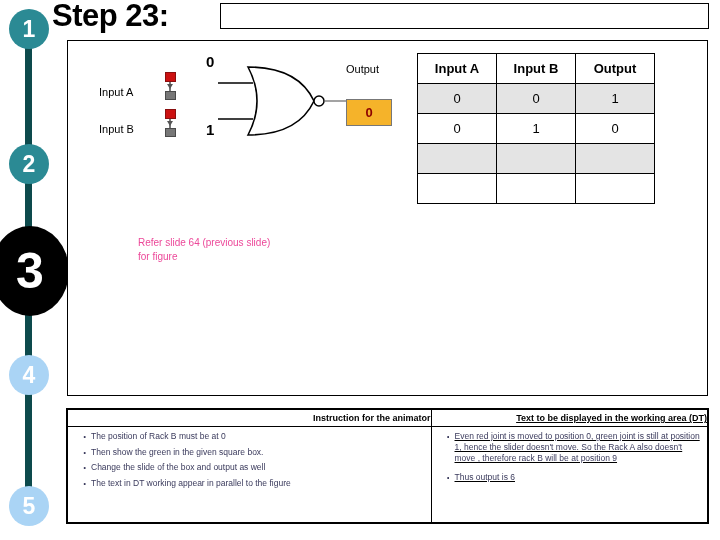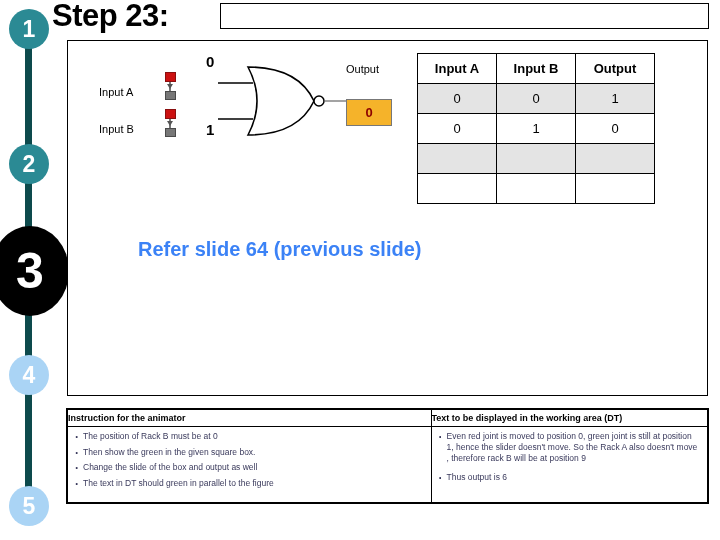--- a/index.html
+++ b/index.html
@@ -117,39 +117,39 @@
     text-align: center; vertical-align: middle;
     font-size: 13px;
   }
   .truth-table th { font-weight: bold; background: #fff; }
   .truth-table td { font-weight: normal; }
   .row-alt td { background: #e4e4e4; }
 
   
   .refer-note {
     position: absolute; left: 70px; top: 195px;
-    font-size: 20px; font-weight: bold; line-height: 1.35;
-    color: #3b82f6;
+    font-size: 10px; font-weight: normal; line-height: 1.35;
+    color: #ec4899;
   }
 
   
   .bottom-table {
     position: absolute; left: 66px; top: 408px;
     width: 643px;
     border-collapse: collapse;
     border: 2px solid #000;
   }
   .bottom-table td { border: 1px solid #000; vertical-align: top; }
   .bt-head {
-    text-align: left; font-size: 9px; font-weight: bold;
+    text-align: right; font-size: 9px; font-weight: bold;
     padding: 3px 0 3px 0; color: #000; height: 16px;
   }
-  .bt-body { padding: 4px 6px 6px 6px; height: 76px; }
+  .bt-body { padding: 4px 6px 6px 14px; height: 96px; }
   .col-left { width: 364px; }
-  .col-right { width: 277px; }
+  .col-right { width: 277px; text-decoration: underline; }
   .bullet-list { list-style: none; }
   .bullet-list li {
     font-size: 8.5px; color: #3a3a5c; line-height: 1.25;
     padding-left: 9px; position: relative; margin-bottom: 5px;
   }
   .bullet-list li:before {
     content: "\00B7"; position: absolute; left: 1px; top: -1px;
     font-size: 12px; color: #3a3a5c; font-weight: bold;
   }
   .bullet-right li { margin-bottom: 8px; line-height: 1.3; }
@@ -232,36 +232,37 @@
         <tr>
           <td></td>
           <td></td>
           <td></td>
         </tr>
       </tbody>
     </table>
 
     <div class="refer-note">
       <div>Refer slide 64 (previous slide)</div>
+      <div>for figure</div>
     </div>
   </div>
 
   <table class="bottom-table">
     <tbody>
         <tr>
       <td class="bt-head col-left">Instruction for the animator</td>
       <td class="bt-head col-right">Text to be displayed in the working area (DT)</td>
     </tr>
     <tr>
       <td class="bt-body col-left">
         <ul class="bullet-list">
           <li>The position of Rack B must be at 0</li>
           <li>Then show the green in the given square box.</li>
           <li>Change the slide of the box and output as well</li>
-          <li>The text in DT should green  in parallel to the figure</li>
+          <li>The text in DT working appear  in parallel to the figure</li>
         </ul>
       </td>
       <td class="bt-body col-right">
         <ul class="bullet-list bullet-right">
           <li>Even red joint is moved to position 0, green joint is still at position 1, hence the slider doesn't move. So the Rack A also doesn't move , therefore rack B will be at position 9</li>
           <li>Thus output is 6</li>
         </ul>
       </td>
     </tr>
   </tbody>

